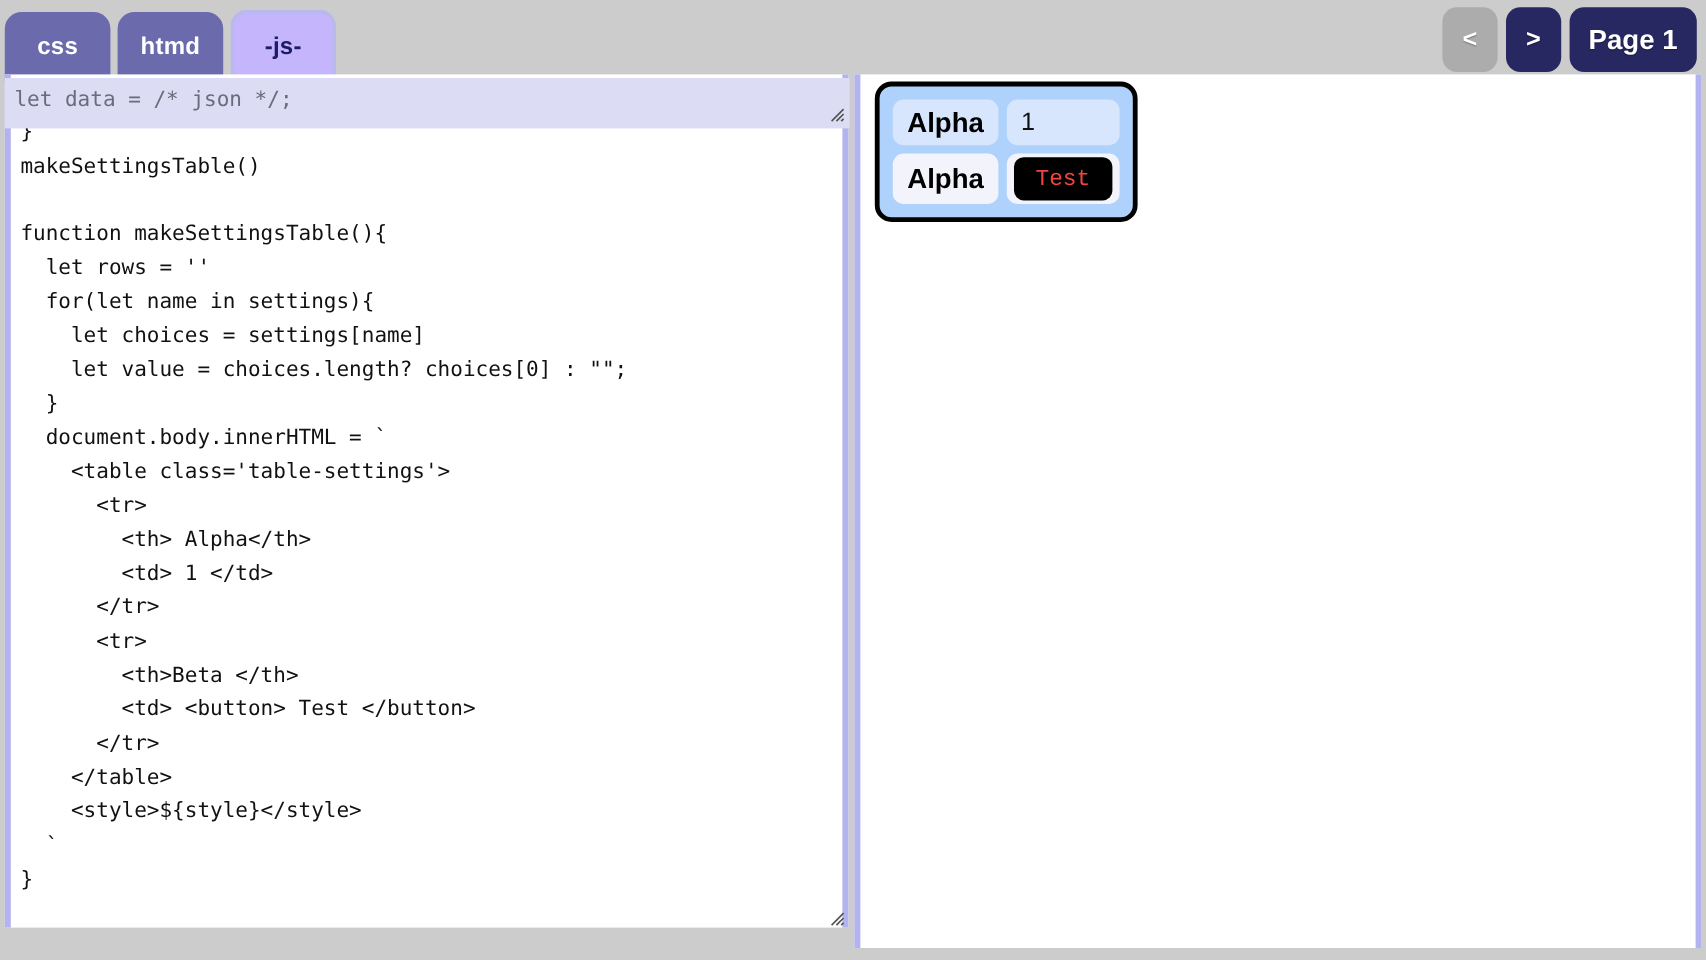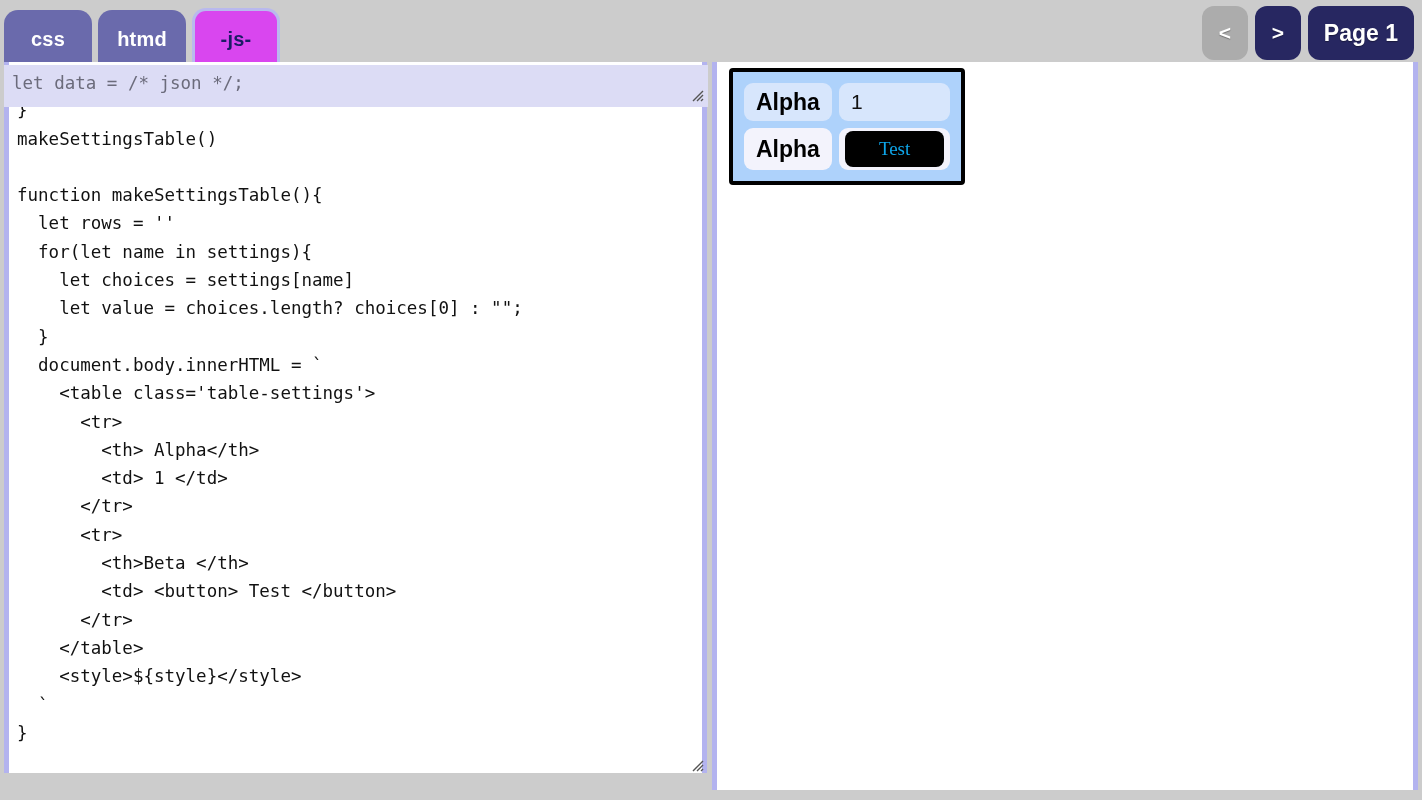--- a/index.html
+++ b/index.html
@@ -44,21 +44,21 @@
     background: #6a6aac;
     color: #ffffff;
     font-size: 20px;
     font-weight: bold;
     letter-spacing: 0.2px;
     border: none;
     cursor: pointer;
     font-family: "Liberation Sans", sans-serif;
   }
   .tab.active {
-    background: #d946ef;
+    background: #c4b5fd;
     color: #1b1b66;
     border: 3px solid #b9b9ee;
     border-bottom: none;
     height: 60px;
   }
 
   #pagenav {
     position: absolute;
     right: 8px;
     top: 6px;
@@ -181,21 +181,21 @@
     border-right: 5px solid #b3b3ef;
     overflow: hidden;
   }
 
   .table-settings {
     position: absolute;
     left: 12px;
     top: 6px;
     background: #aed2fb;
     border: 4px solid #000000;
-    border-radius: 4px;
+    border-radius: 14px;
     border-collapse: separate;
     border-spacing: 7px;
     padding: 4px;
   }
   .table-settings th,
   .table-settings td {
     border-radius: 9px;
     padding: 4px 12px;
     height: 38px;
     box-sizing: border-box;
@@ -221,27 +221,27 @@
   .table-settings td {
     font-size: 21px;
     color: #111111;
   }
   .table-settings td.btn-cell {
     text-align: center;
     padding: 3px 6px;
   }
   .test-button {
     background: #000000;
-    color: #0ea5e9;
+    color: #ef4444;
     border: none;
     border-radius: 8px;
     font-size: 19px;
-    padding: 7px 34px;
+    padding: 7px 18px;
     cursor: pointer;
-    font-family: Liberation Serif, serif;
+    font-family: Liberation Mono, monospace;
   }
 </style>
 </head>
 <body>
 
 <div id="topbar">
 
   <div id="tabstrip">
     <button class="tab">css</button>
     <button class="tab">htmd</button>

